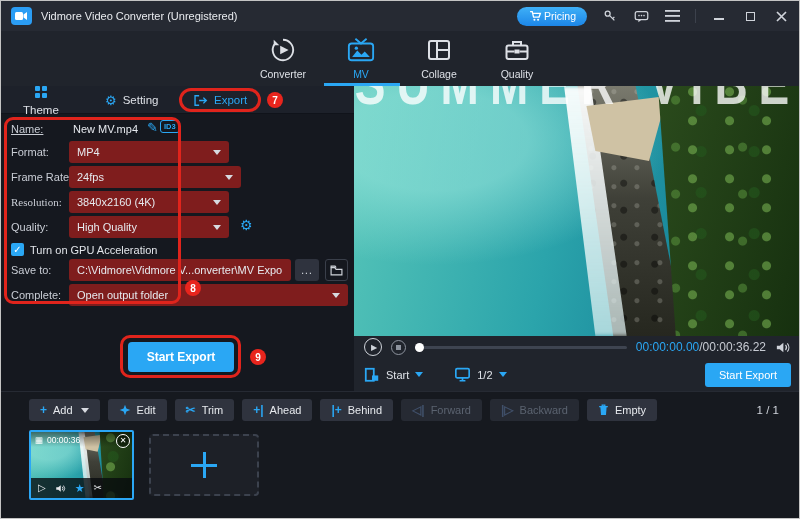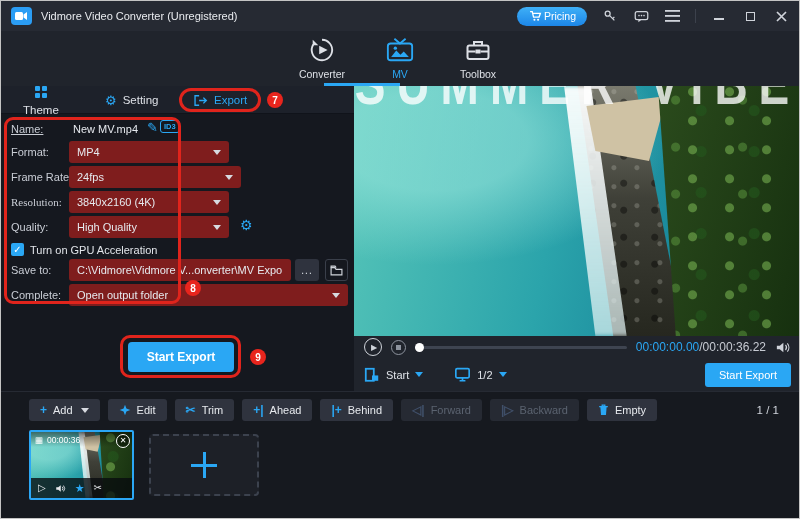--- a/index.html
+++ b/index.html
@@ -222,28 +222,37 @@
             <path d="M9 1.5l6 5 6-5" fill="none" stroke="#2aa7f4" stroke-width="2"></path>
             <rect x="2" y="6.5" width="26" height="18" rx="3" fill="none" stroke="#2aa7f4" stroke-width="2"></rect>
             <path d="M5.5 21l5.5-7 4.5 4.5 3.5-3.5 5.5 6z" fill="#2aa7f4"></path>
             <circle cx="10" cy="11.5" r="1.8" fill="#2aa7f4"></circle>
           </svg>
       </span>
       <span>MV</span>
     </div>
     <div class="nav-tab">
       <span>
+        <svg width="26" height="26" viewBox="0 0 26 26">
+            <rect x="3" y="4" width="20" height="18" rx="2" fill="none" stroke="#dde0e6" stroke-width="2"></rect>
+            <path d="M11 4v18M11 13h12" stroke="#dde0e6" stroke-width="2"></path>
+          </svg>
+      </span>
+      <span>Collage</span>
+    </div>
+    <div class="nav-tab">
+      <span>
         <svg width="26" height="25" viewBox="0 0 26 24">
             <path d="M9 7V3.5h8V7" fill="none" stroke="#dde0e6" stroke-width="2"></path>
             <rect x="2.5" y="7" width="21" height="13.5" rx="2" fill="none" stroke="#dde0e6" stroke-width="2"></rect>
             <path d="M2.5 13h8m5 0h8" stroke="#dde0e6" stroke-width="2"></path>
             <rect x="10.5" y="11" width="5" height="4" fill="#dde0e6"></rect>
           </svg>
       </span>
-      <span>Toolbox</span>
+      <span>Quality</span>
     </div>
     <div class="nav-underline"></div>
   </div>
 
   <div class="left-panel">
 
     <div class="ptabs">
       <div class="ptab" style="left:22px;flex-direction:column;">
         <span class="grid-ico">
             <i></i>

